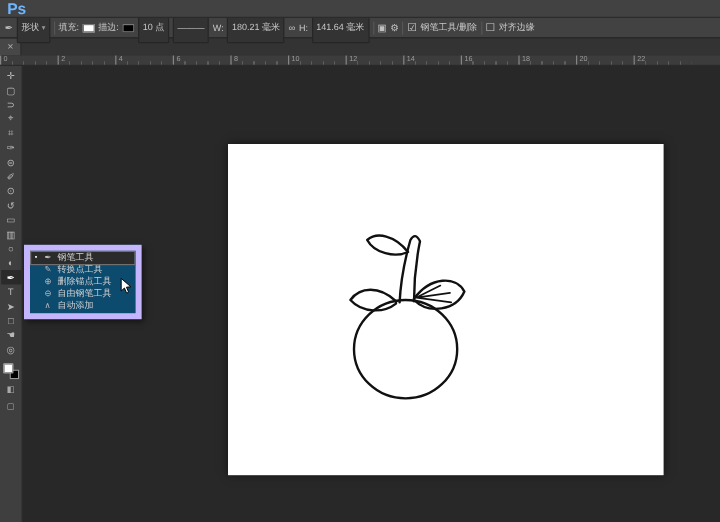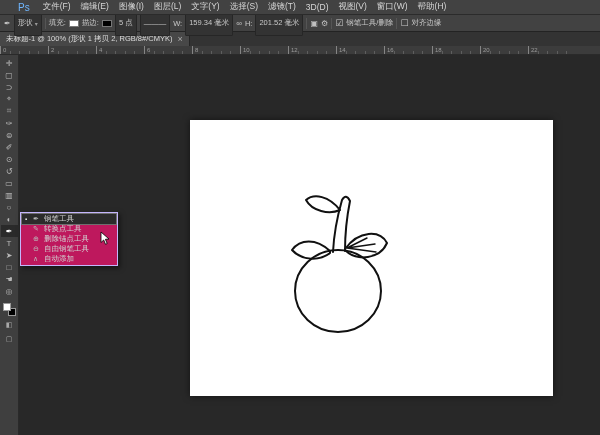--- a/index.html
+++ b/index.html
@@ -1,20 +1,20 @@
 <!DOCTYPE html>
 <html><head>
 <meta charset="utf-8">
 <style>
   *{box-sizing:border-box;margin:0;padding:0}
   html,body{width:600px;height:435px;background:#282828;font-family:"Liberation Sans","DejaVu Sans",sans-serif;overflow:hidden;position:relative;color:#ccc}
 
   
   .menu-bar{position:absolute;left:0;top:0;width:600px;height:15px;background:#424242;border-bottom:1px solid #2b2b2b;display:flex;align-items:center;font-size:8.5px;color:#d6d6d6;z-index:30}
-  .ps-logo{color:#6fb6ff;font-weight:normal;font-size:10px;padding:0 8px 0 18px}
+  .ps-logo{color:#6fb6ff;font-weight:bold;font-size:13px;padding:0 8px 0 6px}
   .menu-items{display:flex;height:100%}
   .menu-item{padding:0 5px;height:100%;display:flex;align-items:center;cursor:default;white-space:nowrap}
 
   
   .options-bar{position:absolute;left:0;top:15px;width:600px;height:17px;background:#424242;border-bottom:1px solid #232323;display:flex;align-items:center;font-size:7.5px;gap:3px;padding:0 4px;color:#c8c8c8;z-index:29;white-space:nowrap}
   .opt-sep{width:1px;height:11px;background:#555;flex:0 0 1px}
   .opt-box{background:#333;border:1px solid #262626;border-radius:1px;padding:12px 3px;display:flex;align-items:center;gap:2px;height:12px}
   .opt-icon{font-size:8px;color:#c0c0c0}
   .swatch{width:10px;height:7px;border:1px solid #777;display:inline-block}
   .swatch.fill{background:#fff}
@@ -40,82 +40,67 @@
   .fg-swatch{position:absolute;left:0;top:0;width:8px;height:8px;background:#fff;border:1px solid #999}
   .bg-swatch{position:absolute;right:0;bottom:0;width:8px;height:8px;background:#000;border:1px solid #999}
   .tool-extra{width:17px;height:11px;display:flex;align-items:center;justify-content:center;font-size:7px;color:#a8a8a8;margin-top:3px}
 
   
   .pasteboard{position:absolute;left:19px;top:55px;right:0;bottom:0;background:#282828}
   .canvas{position:absolute;left:190px;top:120px;width:363px;height:276px;background:#fff;box-shadow:0 0 7px rgba(0,0,0,.55)}
   .tomato-svg{position:absolute;left:93px;top:68px}
 
   
-  .flyout{position:absolute;left:20px;top:212px;width:98px;background:#be185d;border:1px solid #c4b5fd;box-shadow:2px 2px 5px rgba(0,0,0,.5);z-index:40;font-size:7.5px;color:#d0d0d0;padding:1px}
+  .flyout{position:absolute;left:20px;top:204px;width:98px;background:#0c4a6e;border:5px solid #c4b5fd;box-shadow:2px 2px 5px rgba(0,0,0,.5);z-index:40;font-size:7.5px;color:#d0d0d0;padding:1px}
   .flyout-row{display:flex;align-items:center;height:10px;gap:3px;padding:0 3px;white-space:nowrap}
   .flyout-row.active{background:#2b2b2b;outline:1px solid #6f6f6f}
   .f-dot{width:5px;font-size:6px;color:#eee}
   .f-icon{width:8px;font-size:7px;color:#bbb}
   .f-label{flex:1}
 
   .cursor{position:absolute;left:100px;top:231px;z-index:50}
 </style>
 </head>
 <body>
 
 <div class="menu-bar">
   <span class="ps-logo">Ps</span>
-  <div class="menu-items">
-
-  <div class="menu-item">文件(F)</div>
-      <div class="menu-item">编辑(E)</div>
-      <div class="menu-item">图像(I)</div>
-      <div class="menu-item">图层(L)</div>
-      <div class="menu-item">文字(Y)</div>
-      <div class="menu-item">选择(S)</div>
-      <div class="menu-item">滤镜(T)</div>
-      <div class="menu-item">3D(D)</div>
-      <div class="menu-item">视图(V)</div>
-      <div class="menu-item">窗口(W)</div>
-      <div class="menu-item">帮助(H)</div>
-    </div>
 </div>
 
 <div class="options-bar">
   <span class="opt-icon">✒</span>
   <span class="opt-box">
     <span>形状</span>
     <span class="caret">▾</span>
   </span>
   <span class="opt-sep"></span>
   <span>填充:</span>
   <span class="swatch fill"></span>
   <span>描边:</span>
   <span class="swatch stroke"></span>
-  <span class="opt-box">5 点</span>
+  <span class="opt-box">10 点</span>
   <span class="opt-box">———</span>
   <span>W:</span>
-  <span class="opt-box">159.34 毫米</span>
+  <span class="opt-box">180.21 毫米</span>
   <span class="opt-icon">∞</span>
   <span>H:</span>
-  <span class="opt-box">201.52 毫米</span>
+  <span class="opt-box">141.64 毫米</span>
   <span class="opt-sep"></span>
   <span class="opt-icon">▣</span>
   <span class="opt-icon">⚙</span>
   <span class="opt-sep"></span>
   <span class="chk">☑</span>
   <span>钢笔工具/删除</span>
   <span class="opt-sep"></span>
   <span class="chk">☐</span>
   <span>对齐边缘</span>
 </div>
 
 <div class="tab-bar">
   <div class="doc-tab">
-    <span>未标题-1 @ 100% (形状 1 拷贝 2, RGB/8#/CMYK)</span>
     <span class="tab-close">×</span>
   </div>
 </div>
 
 <div class="ruler">
 
 <div class="ruler-cell">0</div>
     <div class="ruler-cell">2</div>
     <div class="ruler-cell">4</div>
     <div class="ruler-cell">6</div>

